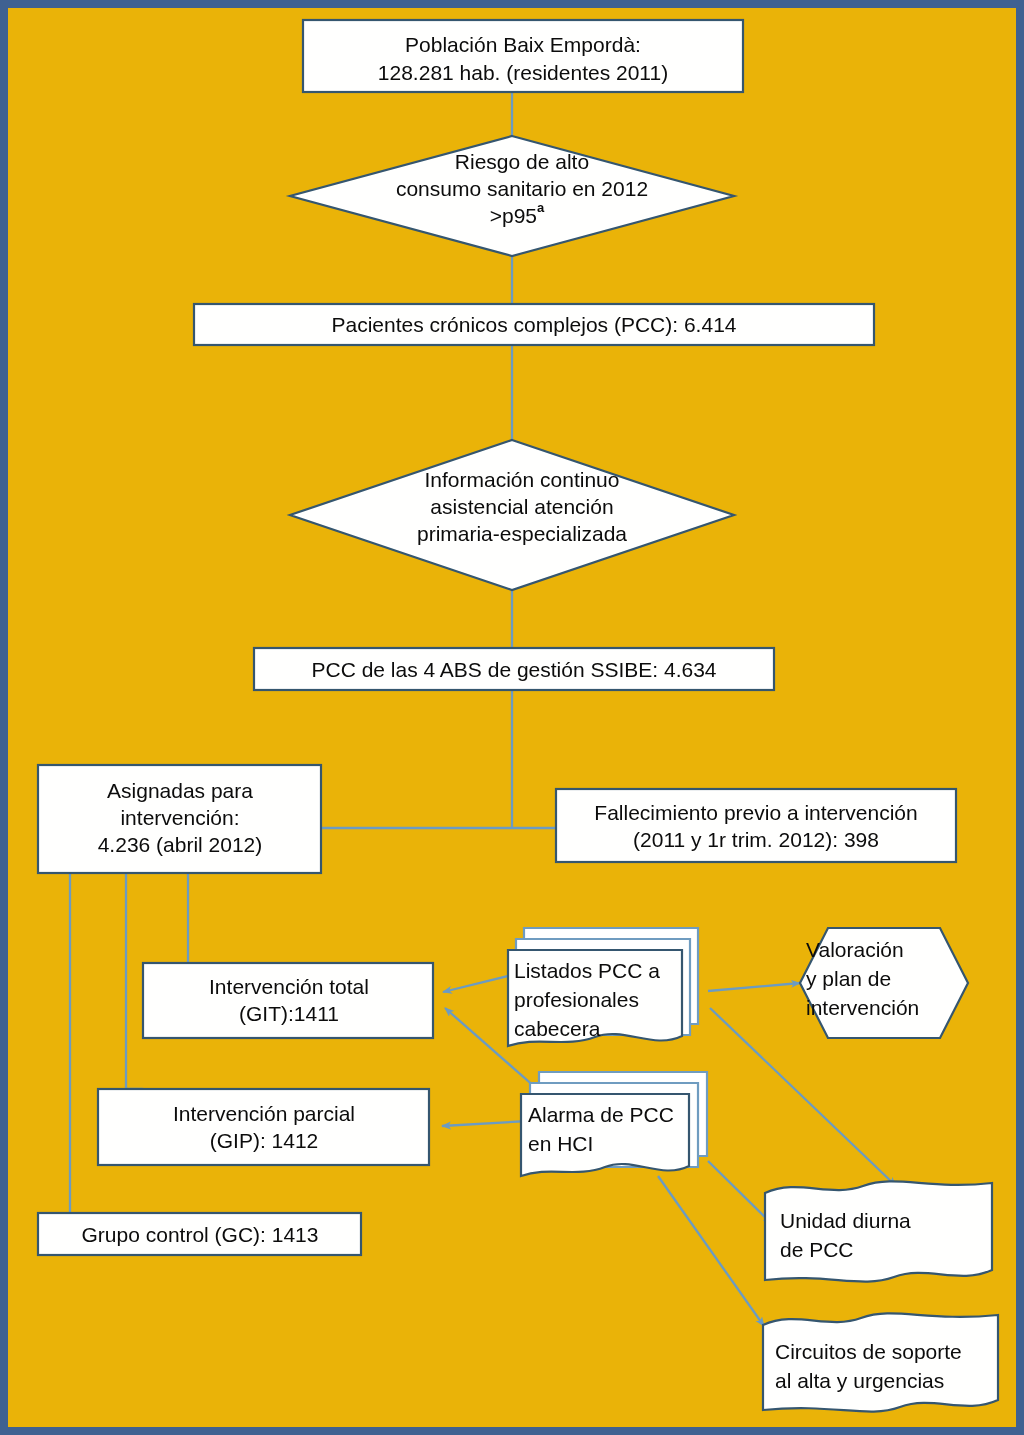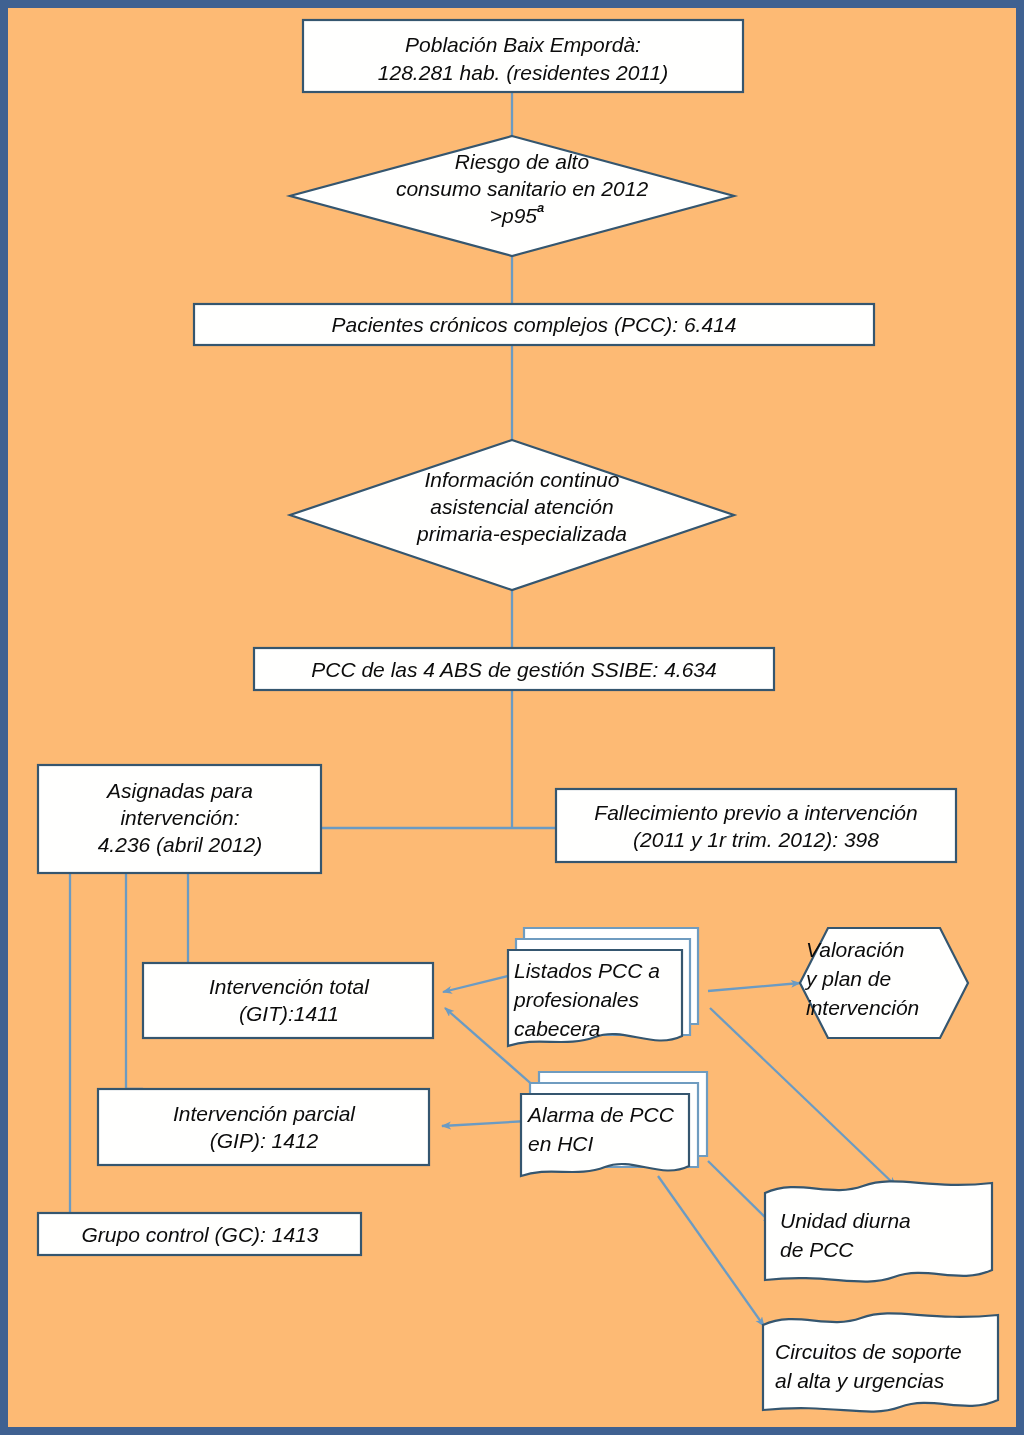--- a/index.html
+++ b/index.html
@@ -12,22 +12,21 @@
     height: 1435px;
     font-family: "Liberation Sans", sans-serif;
     overflow: hidden;
   }
   #frame {
     position: relative;
     width: 1024px;
     height: 1435px;
     box-sizing: border-box;
     border: 8px solid #3f6191;
-    background: #fdba74;
-    font-style: italic;
+    background: #eab308;
   }
   #chart {
     display: block;
     position: absolute;
     left: 0;
     top: 0;
   }
   .nodetext {
     font-family: "Liberation Sans", sans-serif;
     font-size: 21px;

